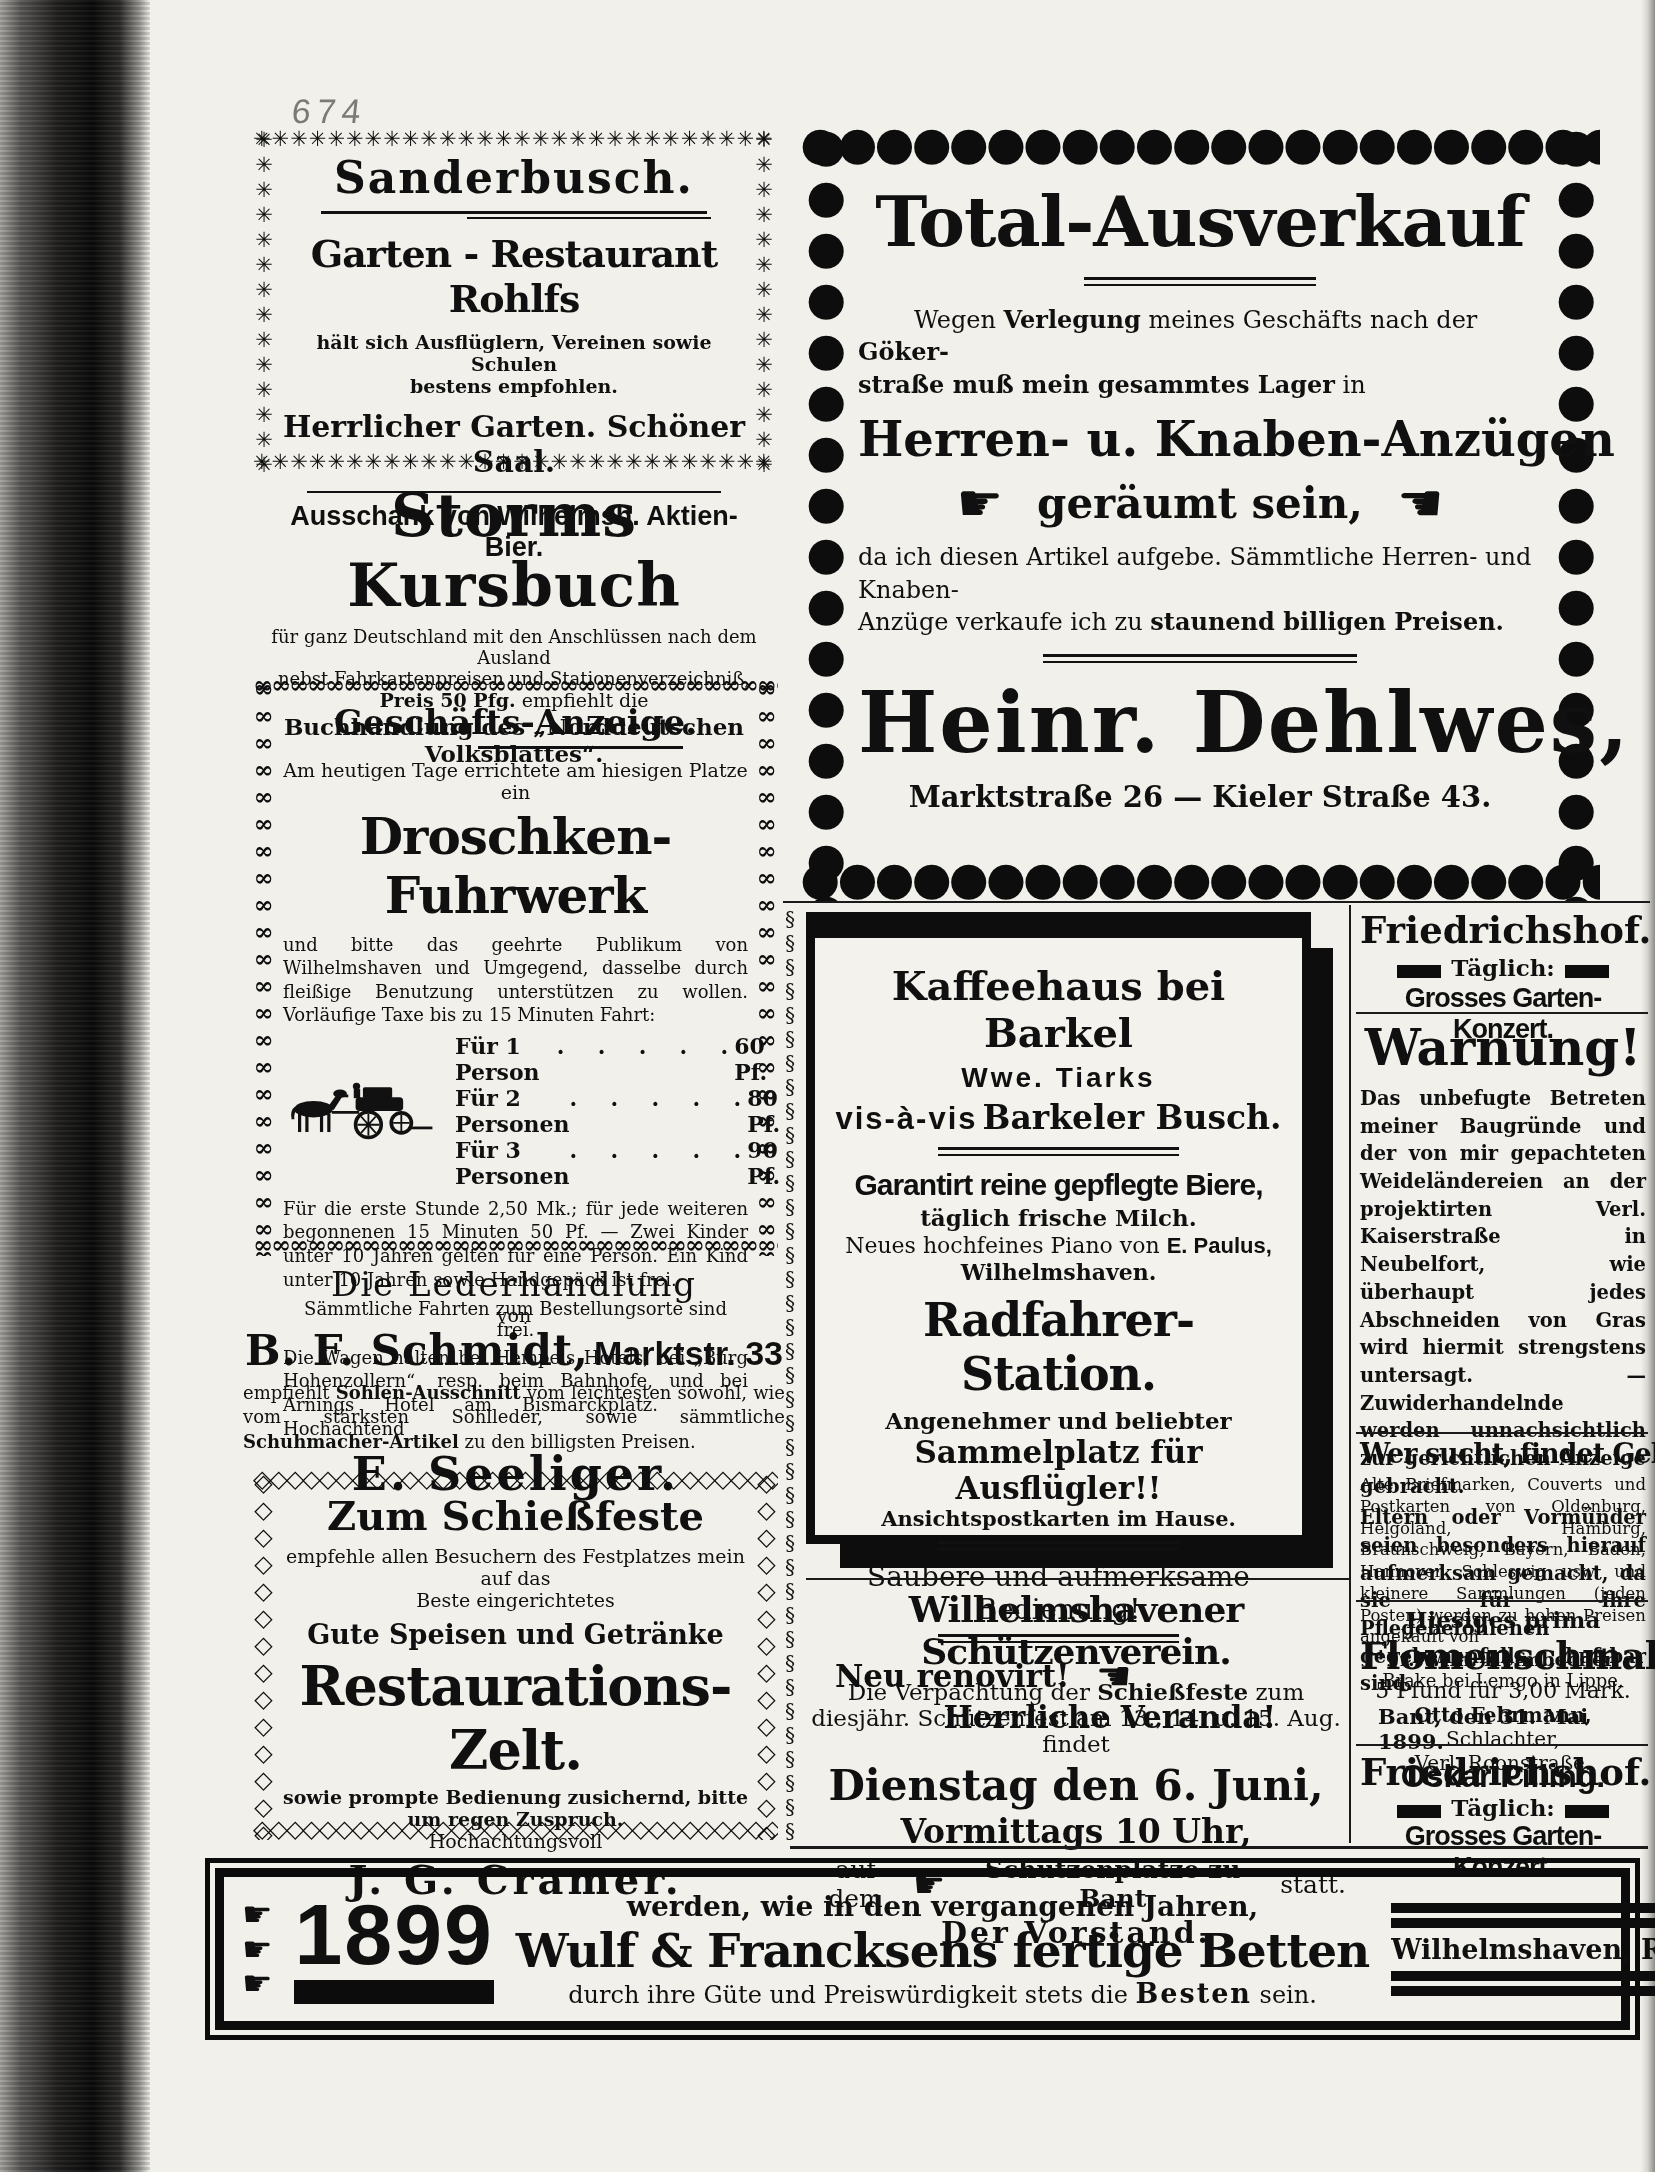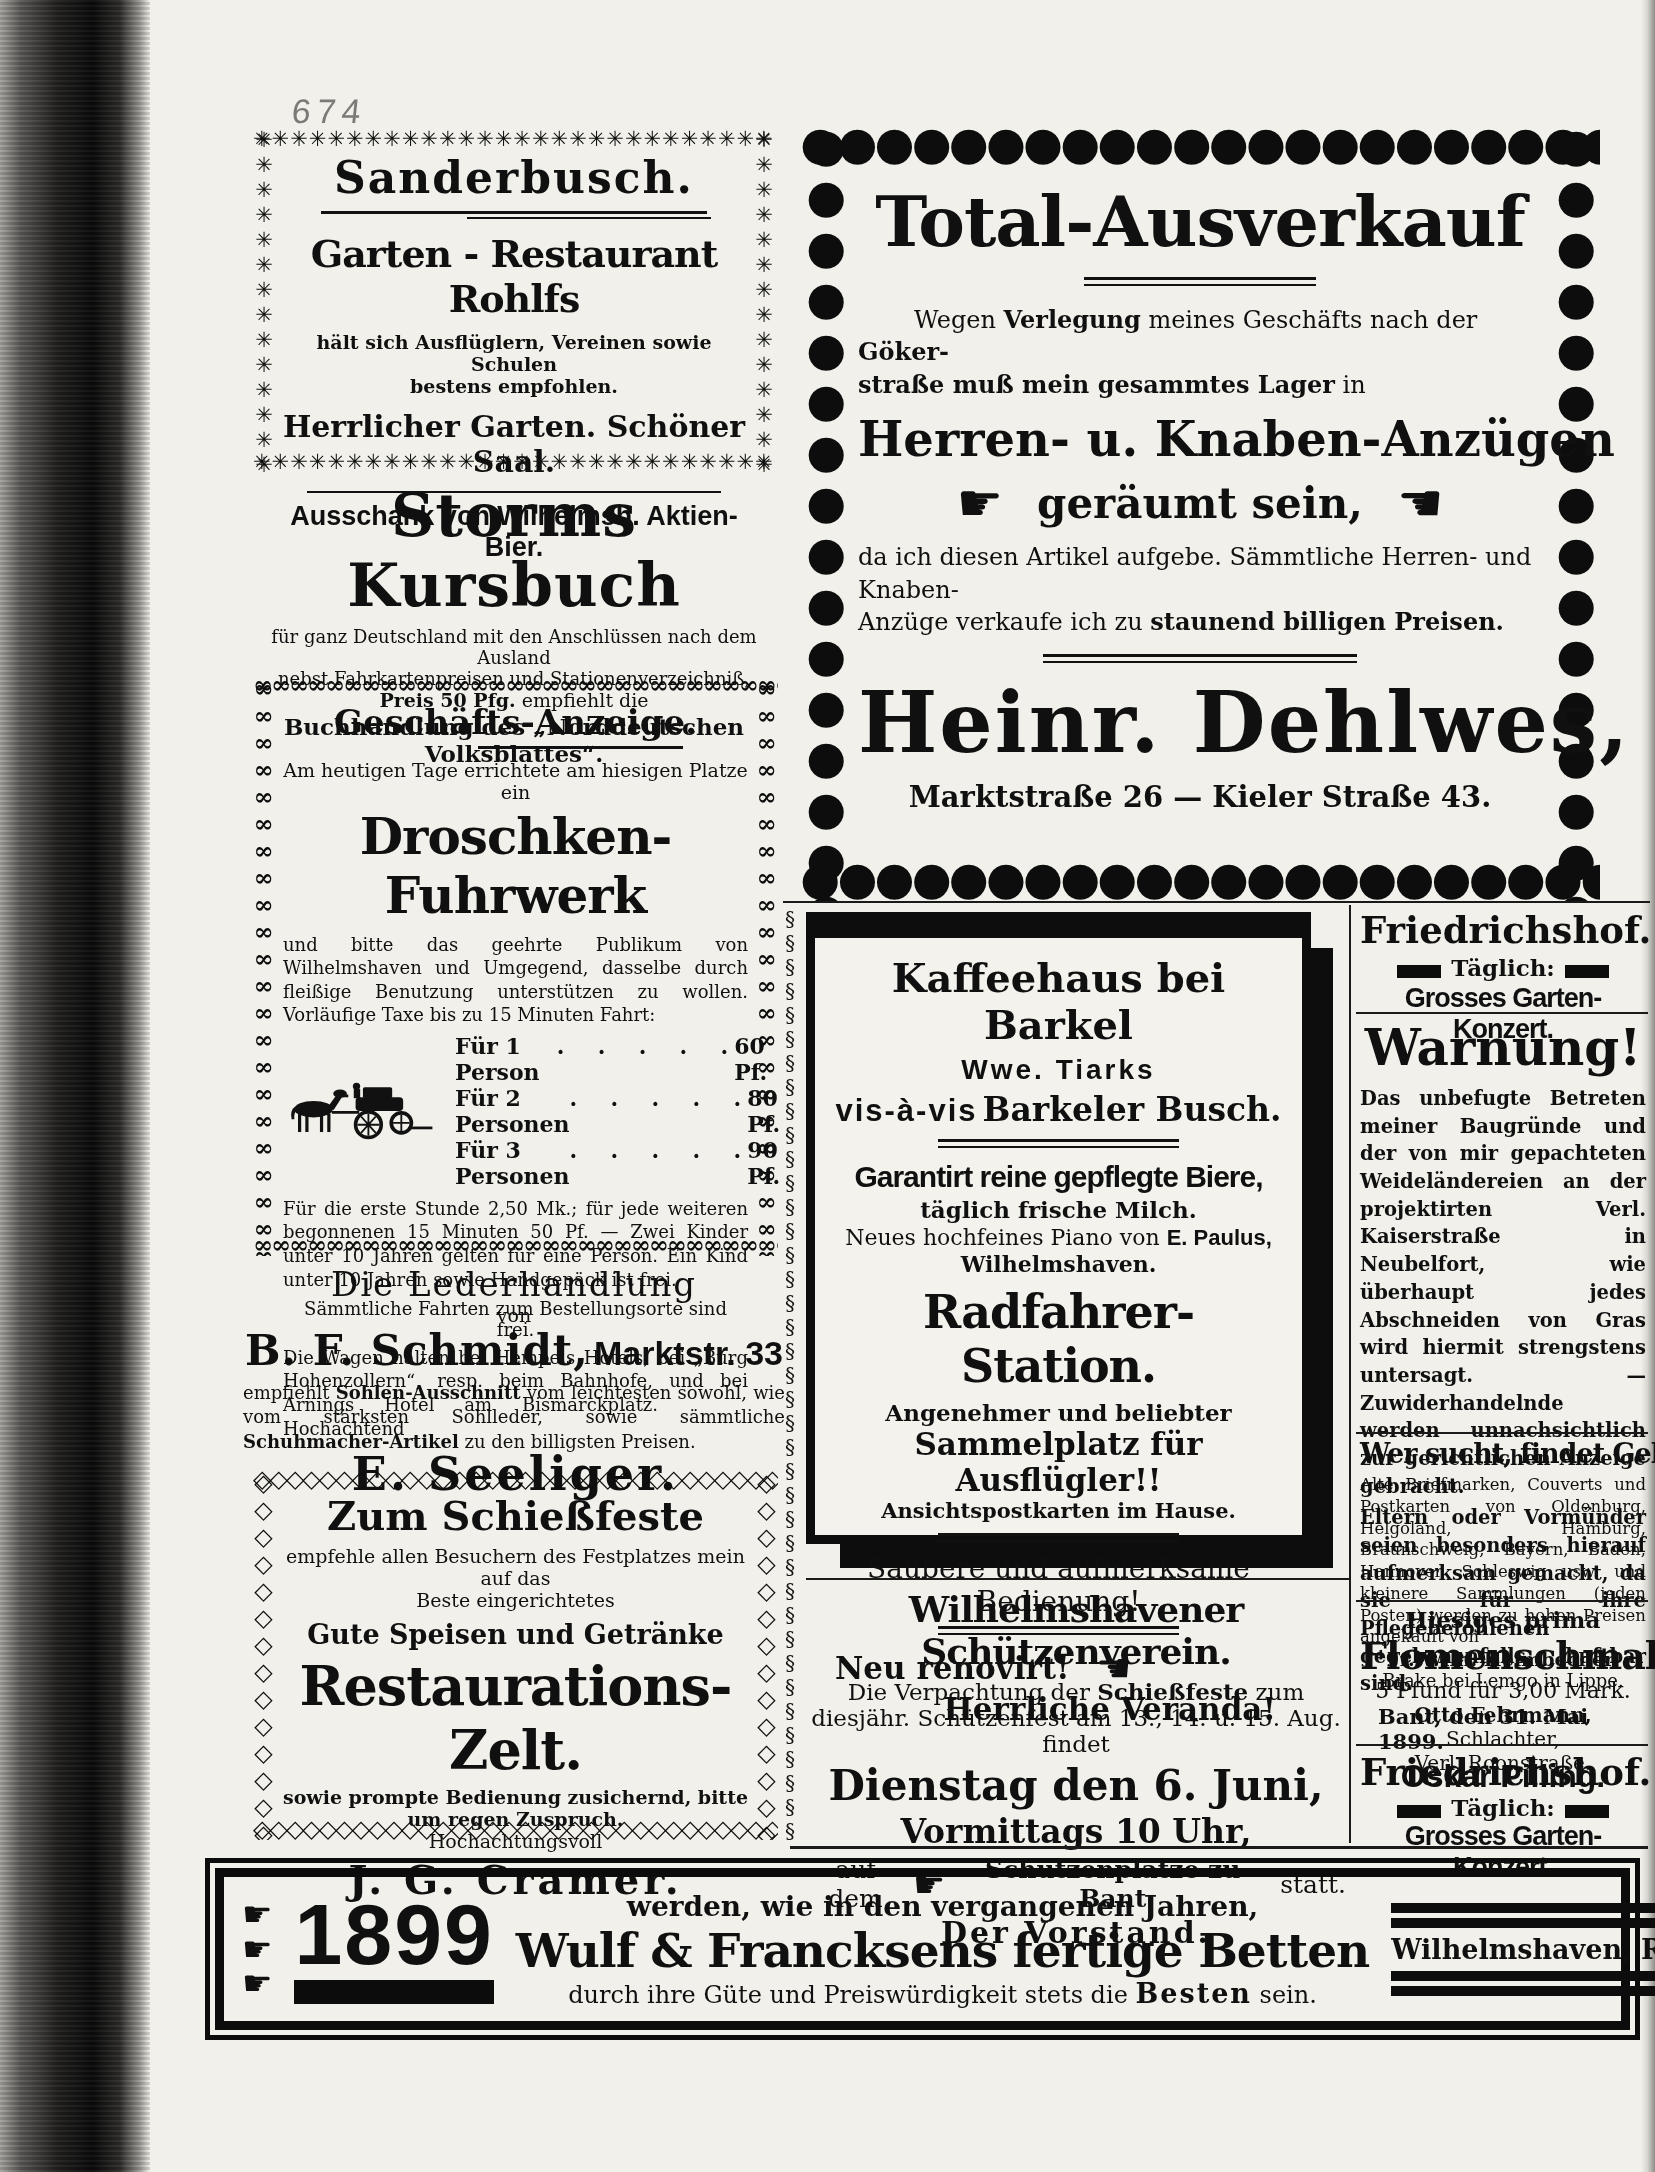--- a/index.html
+++ b/index.html
@@ -214,21 +214,21 @@
       <div class="fr b" style="font-size:29px;margin-top:8px;">Marktstraße 26 — Kieler Straße 43.</div>
     </div>
   </div>
 
   <div class="hline" style="left:783px;top:901px;width:867px;height:2px;"></div>
   <div class="pat" style="left:781px;top:907px;bottom:330px;width:18px;writing-mode:vertical-rl;font-size:20px;line-height:18px;overflow:hidden;color:#111;">§§§§§§§§§§§§§§§§§§§§§§§§§§§§§§§§§§§§§§§§§§§§§§§§§§§§§§§§§§§§</div>
   <div class="vline" style="left:1349px;top:905px;width:2px;height:938px;"></div>
 
   <div class="abs" style="left:806px;top:912px;width:505px;height:632px;">
     <div class="kh-box ctr" style="inset:0;">
-      <div style="padding:16px 12px 0;">
+      <div style="padding:24px 12px 0;">
         <div class="fr b" style="font-size:40px;">Kaffeehaus bei Barkel</div>
         <div class="sans b" style="font-size:28px;margin-top:6px;letter-spacing:3px;">Wwe. Tiarks</div>
         <div style="margin-top:4px;">
           <span class="sans b" style="font-size:31px;letter-spacing:2px;">vis-à-vis</span>
           <span class="fr b" style="font-size:33px;"> Barkeler Busch.</span>
         </div>
         <div class="drule" style="width:52%;margin-top:10px;"></div>
         <div class="sans b" style="font-size:30px;margin-top:12px;letter-spacing:-1px;">Garantirt reine gepflegte Biere,</div>
         <div class="fr b" style="font-size:23px;margin-top:2px;">täglich frische Milch.</div>
         <div style="margin-top:2px;">

